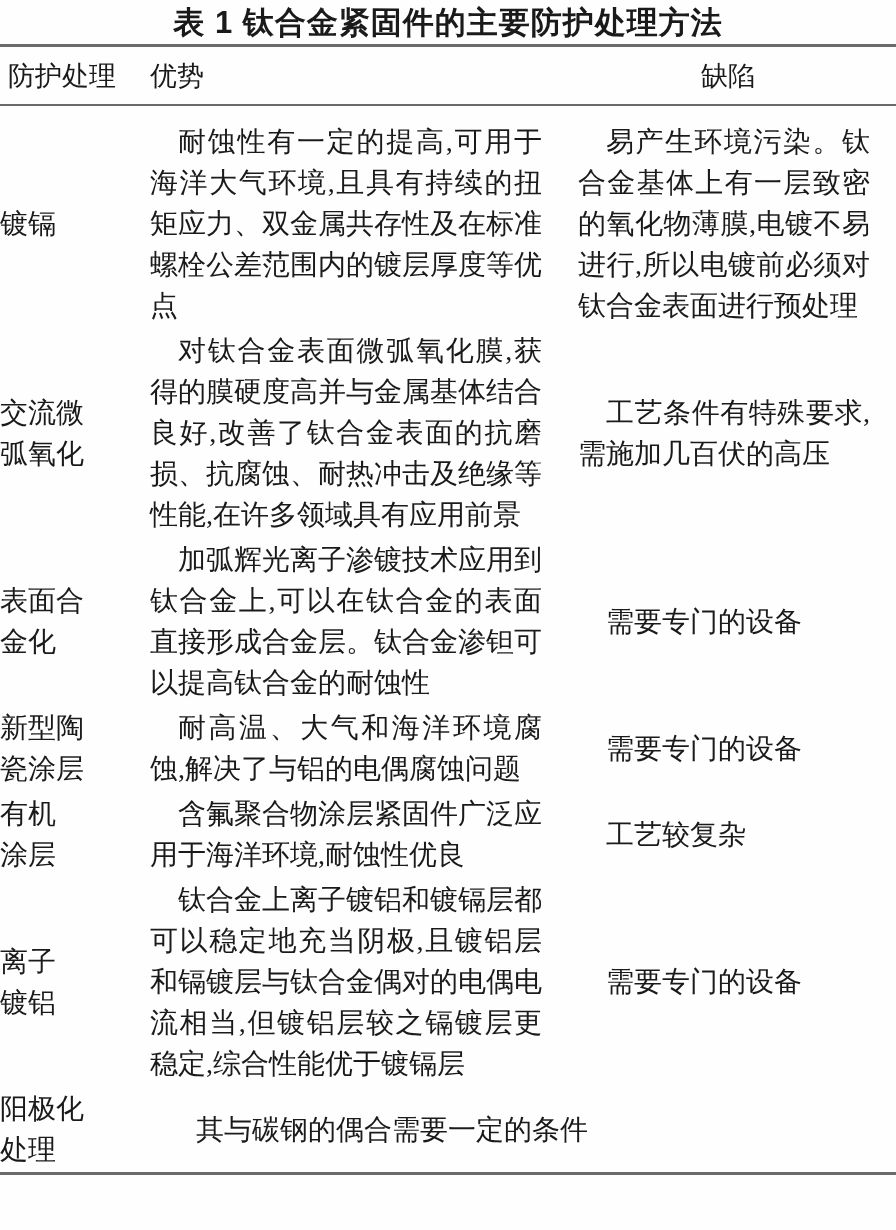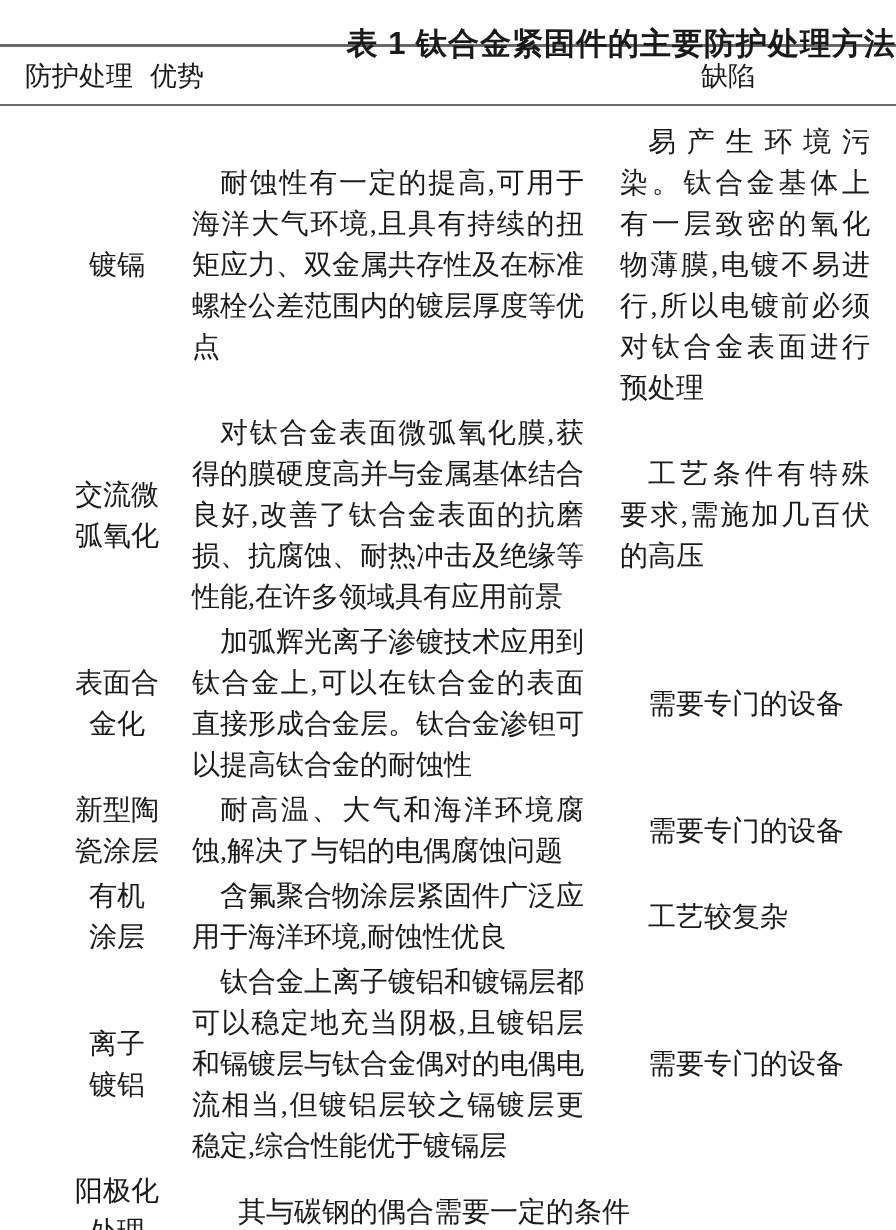--- a/index.html
+++ b/index.html
@@ -11,46 +11,46 @@
     position: relative;
     width: 896px;
     height: 1230px;
     background: #fefefe;
     color: #1a1a1a;
     font-family: "Liberation Serif", "DejaVu Serif", serif;
     overflow: hidden;
     box-sizing: border-box;
   }
   .table-title {
-    text-align: right;
+    text-align: center;
     font-family: "Liberation Sans", "DejaVu Sans", sans-serif;
     font-weight: bold;
     font-size: 31px;
     line-height: 40px;
-    padding-top: 24px;
+    padding-top: 3px;
     height: 44px;
     letter-spacing: 1px;
     box-sizing: border-box;
   }
   .rule { width: 100%; background: #6a6a6a; }
   .rule-top { height: 3px; }
   .rule-mid { height: 2px; }
   .rule-bottom { height: 3px; }
 
   .header-row {
     display: flex;
     align-items: center;
     height: 57px;
     font-size: 27px;
   }
   .hcell-treatment {
     width: 150px;
     box-sizing: border-box;
     padding-left: 8px;
-    text-align: center;
+    text-align: left;
   }
   .hcell-advantage {
     width: 410px;
     box-sizing: border-box;
   }
   .hcell-defect {
     flex: 1;
     box-sizing: border-box;
     text-align: center;
   }
@@ -61,23 +61,22 @@
     line-height: 41px;
   }
   .trow {
     display: flex;
     align-items: center;
     padding: 2px 0;
   }
   .cell-treatment {
     width: 150px;
     box-sizing: border-box;
-    text-align: center;
+    text-align: left;
     white-space: pre-line;
-    margin-left: 42px;
   }
   .cell-advantage {
     width: 410px;
     box-sizing: border-box;
     padding-right: 18px;
     text-align: justify;
     text-indent: 1em;
     font-family: Liberation Serif, serif;
   }
   .cell-defect {

